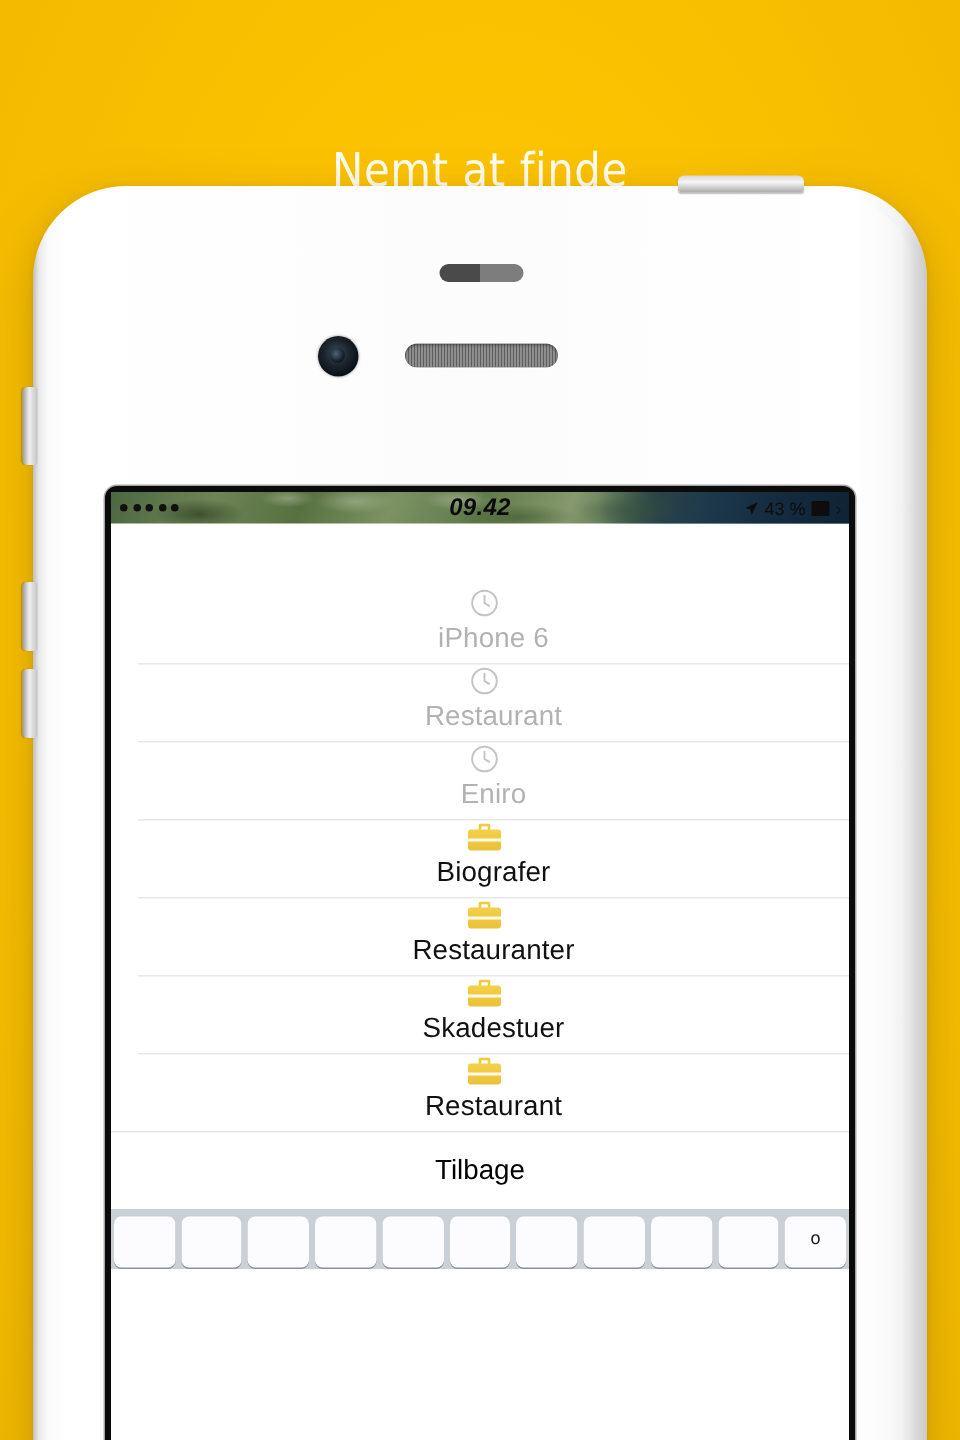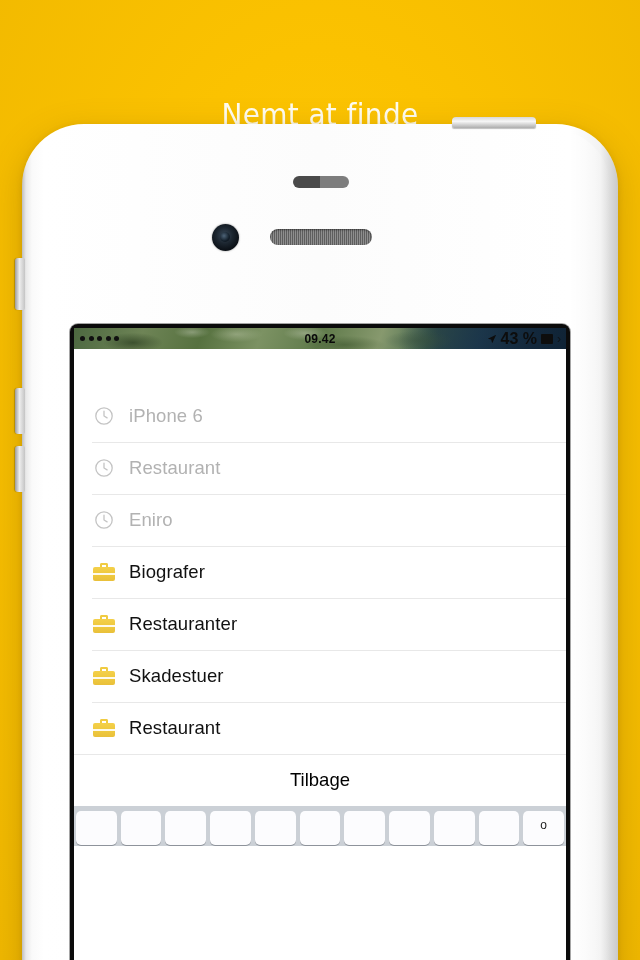--- a/index.html
+++ b/index.html
@@ -153,49 +153,51 @@
       radial-gradient(ellipse 40px 9px at 55% 80%, rgba(60,85,45,0.6), transparent),
       radial-gradient(ellipse 22px 7px at 47% 25%, rgba(210,215,195,0.4), transparent),
       radial-gradient(ellipse 34px 10px at 70% 60%, rgba(55,80,60,0.5), transparent),
       radial-gradient(ellipse 18px 6px at 24% 20%, rgba(225,228,215,0.35), transparent);
     pointer-events:none;
   }
   .sb-dots { display: flex; gap: 3.5px; margin-left: 6px; position: relative; z-index: 2; }
   .sb-dot { width: 5px; height: 5px; border-radius: 50%; background: #101010; }
   .sb-time {
     position: absolute; left: 0; width: 492px; text-align: center;
-    font-size: 12px; font-weight: bold; color: #0A0A0A; z-index: 2;
+    font-size: 16px; font-weight: bold; color: #0A0A0A; z-index: 2;
     letter-spacing: 0.2px;
+    font-style: italic;
   }
   .sb-right {
     position: absolute; right: 5px; display: flex; align-items: center;
     gap: 4px; z-index: 2; color: #0D0D0D;
   }
   .sb-loc { width: 10px; height: 10px; }
-  .sb-batt-pct { font-size: 16px; font-weight: 700; }
+  .sb-batt-pct { font-size: 12px; font-weight: 400; }
   .sb-batt {
     width: 12px; height: 10px; background: #0D0D0D; border-radius: 1px;
   }
   .sb-chev { font-size: 12px; opacity: 0.75; }
 
   
   .search-area {
     height: 41px;
     background: #FFFFFF;
   }
 
   
   .list { background: #FFFFFF; }
   .row {
     height: 52px;
     display: flex;
     align-items: center;
     padding-left: 18px;
     position: relative;
     background: #FFFFFF;
+    flex-direction: column;
   }
   .row + .row::before {
     content:"";
     position:absolute; left: 18px; right: 0; top: 0;
     height: 1px; background: #E8E8E8;
   }
   .row-icon {
     width: 24px; height: 24px;
     display: flex; align-items: center; justify-content: center;
     margin-right: 13px;

